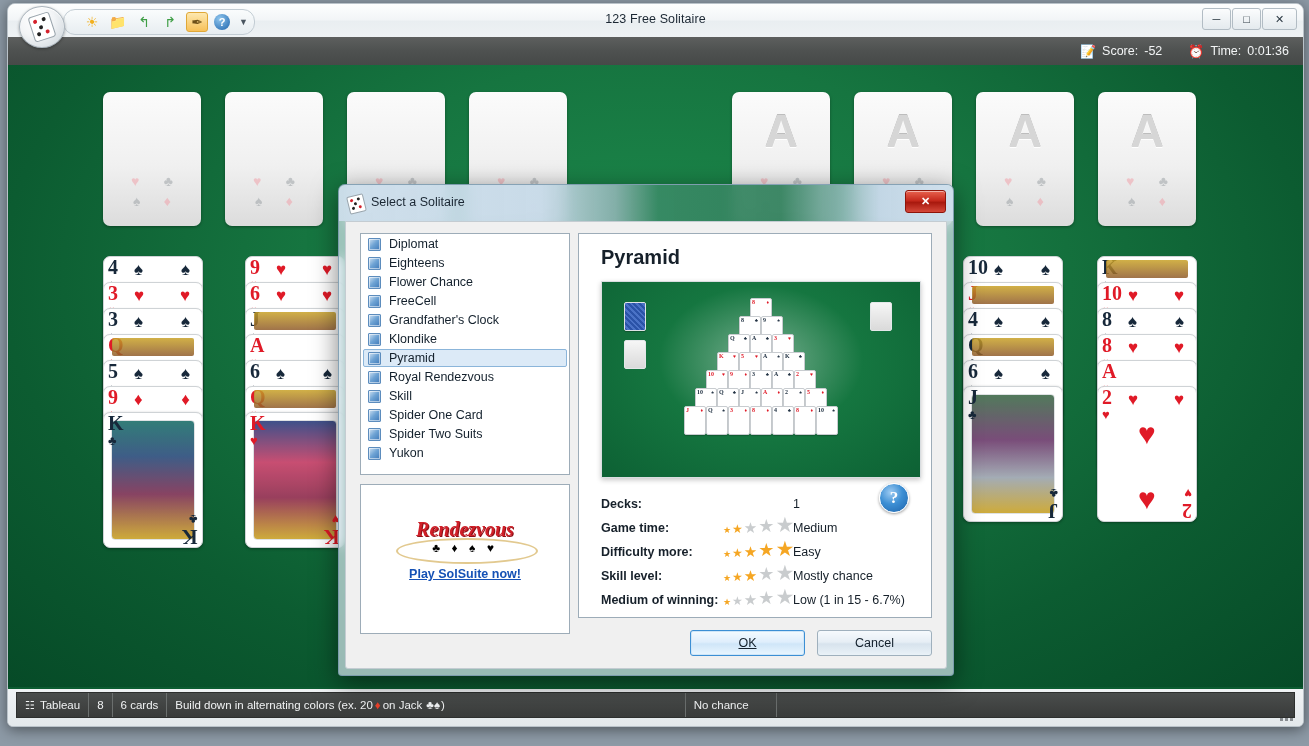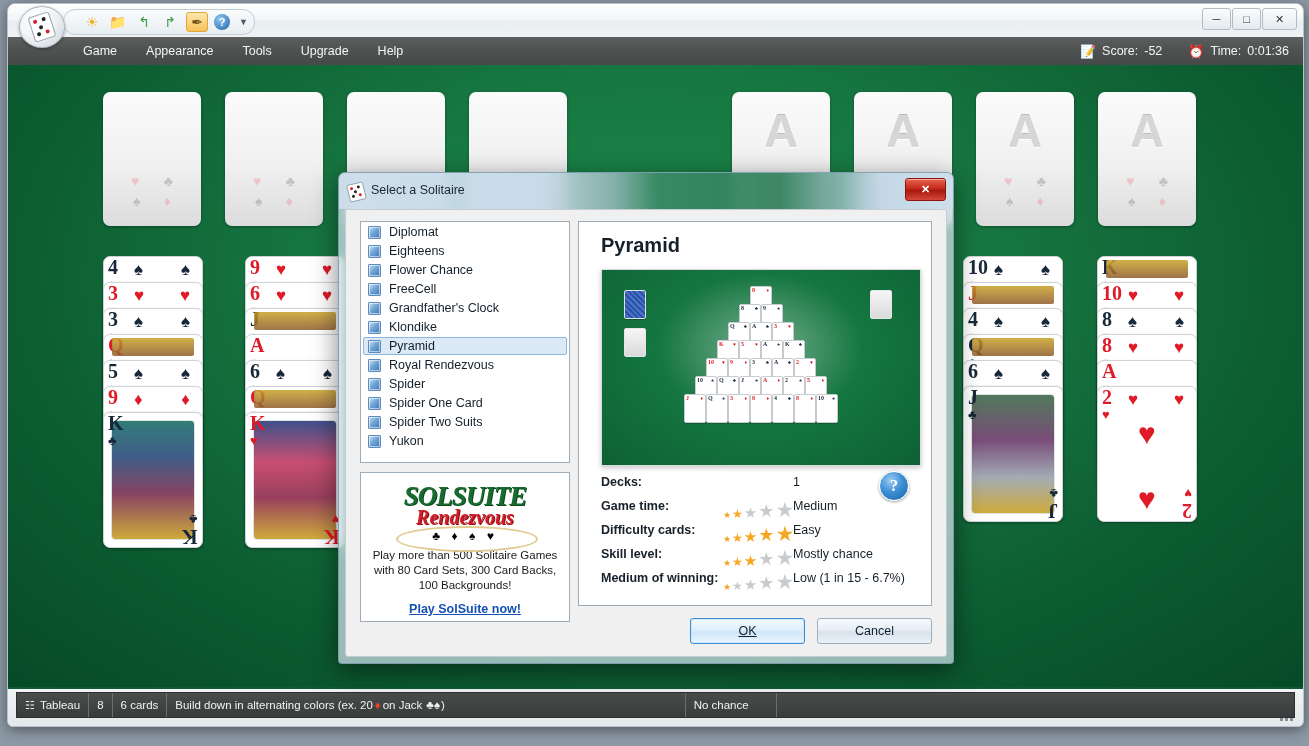--- a/index.html
+++ b/index.html
@@ -137,21 +137,21 @@
   .kc-inner.redking{background:linear-gradient(to bottom,#2b3f7e 0%,#c23b63 35%,#8e2b4c 65%,#c9a227 100%);}
   .kc-inner.jack{background:linear-gradient(to bottom,#3f6b4a 0%,#6b3a6b 38%,#9aa3ad 70%,#c9a227 100%);}
   .kc-tl{position:absolute;left:4px;top:0;font-size:20px;font-weight:bold;line-height:21px;font-family:"Liberation Serif",serif;z-index:3;}
   .kc-tl .s{font-size:13px;display:block;margin-top:-4px;}
   .kc-br{position:absolute;right:4px;bottom:0;font-size:20px;font-weight:bold;line-height:21px;
     font-family:"Liberation Serif",serif;transform:rotate(180deg);z-index:3;}
   .kc-br .s{font-size:13px;display:block;margin-top:-4px;}
   .bigpip{position:absolute;left:50%;transform:translateX(-50%);font-size:30px;}
   
   #dialog{
-    position:absolute;left:330px;top:168px;width:614px;height:490px;
+    position:absolute;left:330px;top:180px;width:614px;height:490px;
     border-radius:7px 7px 4px 4px;
     background:rgba(214,228,238,.70);
     border:1px solid rgba(120,150,172,.85);
     box-shadow:0 7px 26px rgba(0,0,0,.5);
     backdrop-filter:blur(6px);
     z-index:40;
   }
   #dlg-glass{
     position:absolute;left:0;top:0;width:100%;height:36px;border-radius:6px 6px 0 0;
     background:linear-gradient(to right,
@@ -221,21 +221,21 @@
     font-family:"Liberation Serif",serif;font-weight:bold;overflow:hidden;}
   .pv-card .c{position:absolute;left:1px;top:0px;line-height:7px;}
   .pv-card .p{position:absolute;right:2px;top:1px;font-size:5px;}
   .pv-back{position:absolute;width:20px;height:27px;border-radius:2px;
     background:repeating-linear-gradient(45deg,#2b53a8 0 2px,#4a72c6 2px 4px);
     border:1px solid #dfe3e6;box-shadow:0 1px 1px rgba(0,0,0,.25);}
   .pv-empty{position:absolute;width:20px;height:27px;border-radius:2px;
     background:linear-gradient(to bottom,#f6f6f6,#dadada);border:1px solid #e4e7e9;}
   
   #stats{position:absolute;left:22px;top:253px;right:16px;}
-  .stat-row{display:flex;align-items:flex-start;height:24px;font-size:12.5px;}
+  .stat-row{display:flex;align-items:flex-end;height:24px;font-size:12.5px;}
   .stat-label{width:122px;font-weight:bold;color:#16202a;}
   .stat-stars{width:70px;display:flex;align-items:flex-end;gap:1px;}
   .stat-value{color:#16202a;}
   .star{display:block;color:#c9ccce;line-height:1;}
   .star.on{color:#f5a623;}
   #help-badge{
     position:absolute;right:6px;top:-4px;width:28px;height:28px;border-radius:50%;
     background:radial-gradient(circle at 38% 30%,#9ecbf2 0%,#3d8fd4 45%,#1d63ab 100%);
     border:1px solid #fff;box-shadow:0 1px 3px rgba(0,0,0,.4);
     color:#fff;font-size:17px;font-weight:bold;display:flex;align-items:center;justify-content:center;
@@ -255,20 +255,21 @@
     background:linear-gradient(to bottom,#f4fbff 0%,#dfeefc 46%,#cfe6f8 54%,#eaf6ff 100%);
     text-decoration:underline;
   }
 </style>
 </head>
 <body>
 
 <div id="app-window">
 
   <div id="titlebar">
+    <div id="win-title">123 Free Solitaire</div>
     <div id="win-buttons">
       <div class="wbtn">─</div>
       <div class="wbtn">□</div>
       <div class="wbtn close">✕</div>
     </div>
   </div>
 
   <div id="orb">
     <div class="domino">
       <i style="left:3px;top:3px;background:#d4212c"></i>
@@ -282,27 +283,20 @@
     <div class="qicon" style="color:#f2b01e">☀</div>
     <div class="qicon" style="color:#e8a93b">📁</div>
     <div class="qicon" style="color:#3f9e46">↰</div>
     <div class="qicon" style="color:#3f9e46">↱</div>
     <div class="qicon active" style="color:#6d5018">✒</div>
     <div class="qicon" style="color:#fff;background:radial-gradient(circle at 35% 30%,#8fc6ee,#1d63ab);border-radius:50%;width:16px;height:16px;font-size:11px;font-weight:bold">?</div>
     <div id="qat-more">▼</div>
   </div>
 
   <div id="menubar">
-    <div id="menuitems">
-      <div class="menu-item">Game</div>
-      <div class="menu-item">Appearance</div>
-      <div class="menu-item">Tools</div>
-      <div class="menu-item">Upgrade</div>
-      <div class="menu-item">Help</div>
-    </div>
     <div id="menu-right">
       <div class="mr-group">
         <span style="font-size:13px">📝</span>
         <span>Score:</span>
         <span>-52</span>
       </div>
       <div class="mr-group">
         <span style="font-size:13px;color:#cfe3f5">⏰</span>
         <span>Time:</span>
         <span>0:01:36</span>
@@ -587,44 +581,42 @@
           <div class="glist-item selected">
             <span class="li-icon"></span>
             <span>Pyramid</span>
           </div>
           <div class="glist-item">
             <span class="li-icon"></span>
             <span>Royal Rendezvous</span>
           </div>
           <div class="glist-item">
             <span class="li-icon"></span>
-            <span>Spider</span>
+            <span>Skill</span>
           </div>
           <div class="glist-item">
             <span class="li-icon"></span>
             <span>Spider One Card</span>
           </div>
           <div class="glist-item">
             <span class="li-icon"></span>
             <span>Spider Two Suits</span>
           </div>
           <div class="glist-item">
             <span class="li-icon"></span>
             <span>Yukon</span>
           </div>
         </div>
 
       <div id="promo">
         <div id="logo">
           <div class="oval"></div>
           <div class="suits">♣ ♦ ♠ ♥</div>
-          <div class="sol">SOLSUITE</div>
           <div class="solit">Rendezvous</div>
         </div>
-        <div id="promo-text">Play more than 500 Solitaire Games with 80 Card Sets, 300 Card Backs, 100 Backgrounds!</div>
         <a id="promo-link">Play SolSuite now!</a>
       </div>
 
       <div id="detail">
         <div id="detail-title">Pyramid</div>
         <div id="preview">
             <div class="pv-back" style="left: 22px; top: 20px;"></div>
             <div class="pv-empty" style="left: 22px; top: 58px;"></div>
             <div class="pv-empty" style="left: 268px; top: 20px;"></div>
             <div class="pv-card" style="left: 148px; top: 16px;">
@@ -752,21 +744,21 @@
               <div class="stat-stars">
                 <span class="star on" style="font-size:9px">★</span>
                 <span class="star on" style="font-size:12px">★</span>
                 <span class="star" style="font-size:15px">★</span>
                 <span class="star" style="font-size:18px">★</span>
                 <span class="star" style="font-size:21px">★</span>
               </div>
               <div class="stat-value">Medium</div>
             </div>
             <div class="stat-row">
-              <div class="stat-label">Difficulty cards:</div>
+              <div class="stat-label">Difficulty more:</div>
               <div class="stat-stars">
                 <span class="star on" style="font-size:9px">★</span>
                 <span class="star on" style="font-size:12px">★</span>
                 <span class="star on" style="font-size:15px">★</span>
                 <span class="star on" style="font-size:18px">★</span>
                 <span class="star on" style="font-size:21px">★</span>
               </div>
               <div class="stat-value">Easy</div>
             </div>
             <div class="stat-row">

